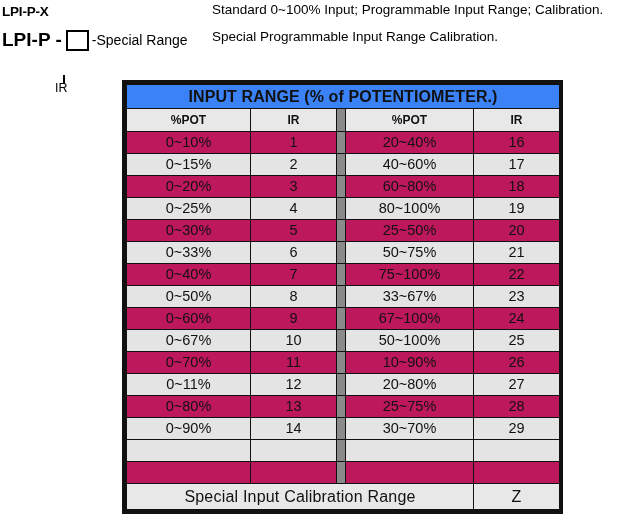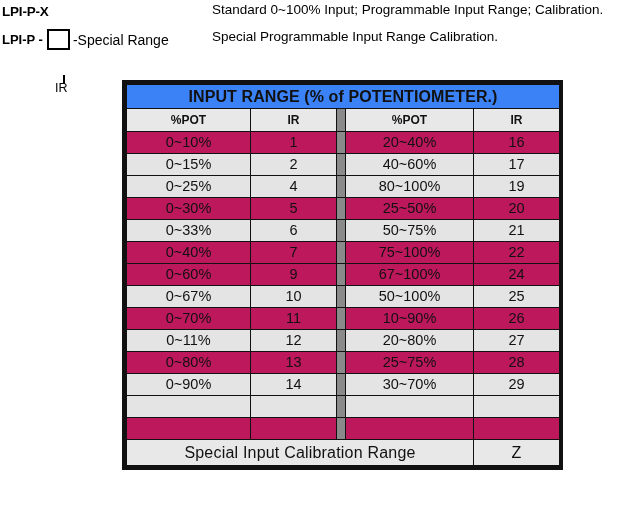--- a/index.html
+++ b/index.html
@@ -34,21 +34,21 @@
 
   .code {
     font-weight: bold;
     font-size: 13.5px;
     letter-spacing: -0.2px;
     display: inline-block;
     vertical-align: middle;
   }
   .code-prefix {
     font-weight: bold;
-    font-size: 13px;
+    font-size: 19px;
     display: inline-block;
     vertical-align: middle;
   }
   .ir-box {
     display: inline-block;
     vertical-align: middle;
     width: 19px;
     height: 17px;
     border: 2px solid #000;
     background: #fff;
@@ -201,20 +201,27 @@
         <td>20~40%</td>
         <td>16</td>
       </tr>
       <tr class="shade">
         <td>0~15%</td>
         <td>2</td>
         <td class="divider"></td>
         <td>40~60%</td>
         <td>17</td>
       </tr>
+      <tr class="plain">
+        <td>0~20%</td>
+        <td>3</td>
+        <td class="divider"></td>
+        <td>60~80%</td>
+        <td>18</td>
+      </tr>
       <tr class="shade">
         <td>0~25%</td>
         <td>4</td>
         <td class="divider"></td>
         <td>80~100%</td>
         <td>19</td>
       </tr>
       <tr class="plain">
         <td>0~30%</td>
         <td>5</td>
@@ -228,20 +235,27 @@
         <td class="divider"></td>
         <td>50~75%</td>
         <td>21</td>
       </tr>
       <tr class="plain">
         <td>0~40%</td>
         <td>7</td>
         <td class="divider"></td>
         <td>75~100%</td>
         <td>22</td>
+      </tr>
+      <tr class="shade">
+        <td>0~50%</td>
+        <td>8</td>
+        <td class="divider"></td>
+        <td>33~67%</td>
+        <td>23</td>
       </tr>
       <tr class="plain">
         <td>0~60%</td>
         <td>9</td>
         <td class="divider"></td>
         <td>67~100%</td>
         <td>24</td>
       </tr>
       <tr class="shade">
         <td>0~67%</td>

